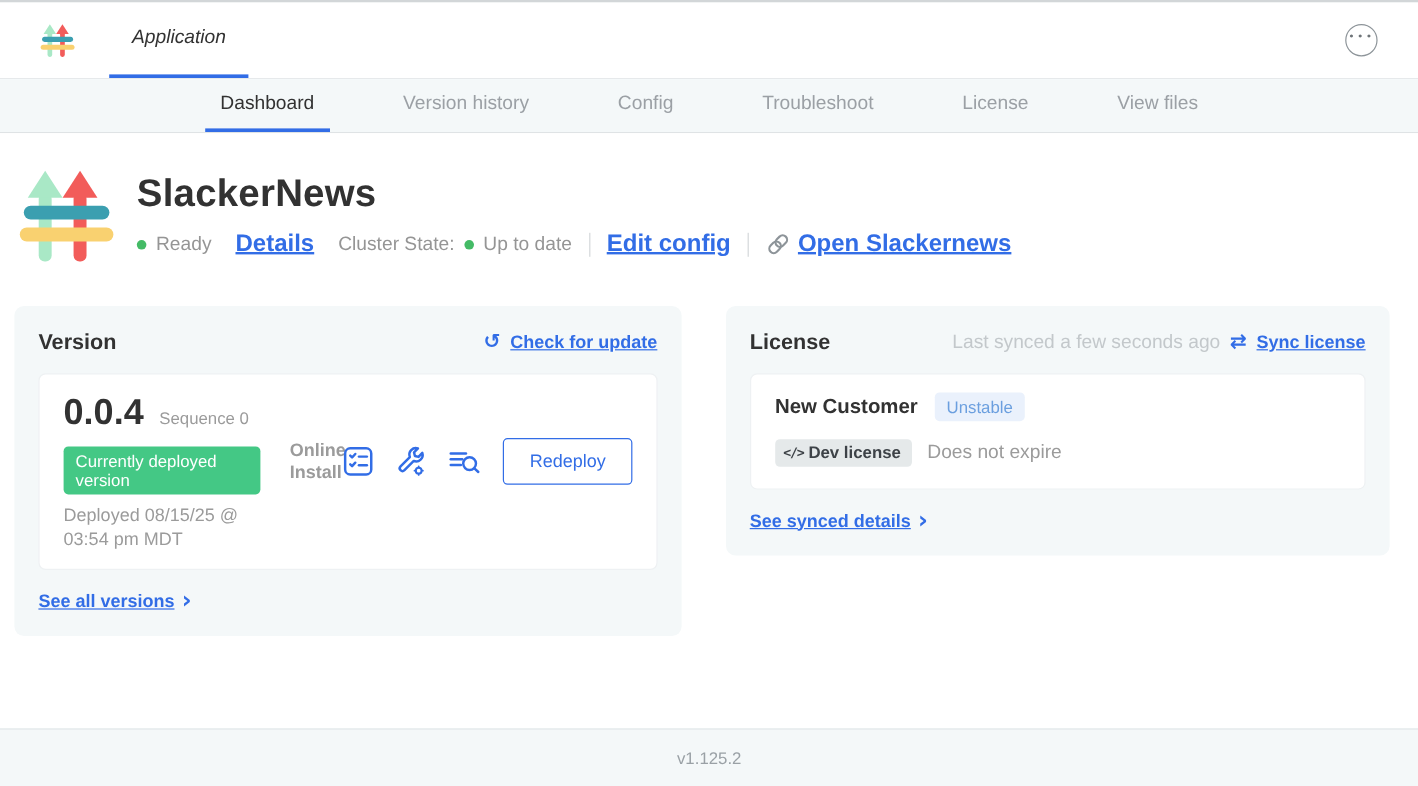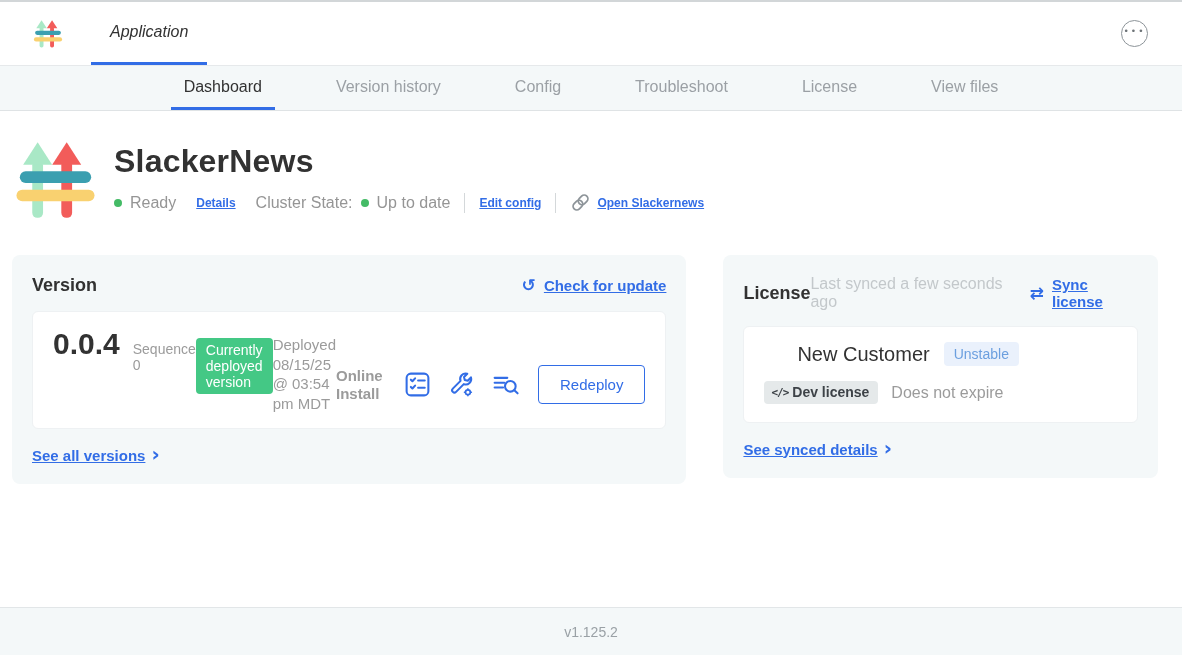--- a/index.html
+++ b/index.html
@@ -23,56 +23,56 @@
   .sub-tab.active { color:#323232; border-bottom-color:#326de6; }
 
   
   .main { flex:1; background:#fff; }
   .app-header { display:flex; margin:28px 24px 0 14px; gap:17px; }
   .app-icon-lg { width:83px; height:83px; flex-shrink:0; }
   .app-title { font-size:32px; font-weight:700; color:#323232; letter-spacing:.2px; margin-top:4px; }
   .status-row { display:flex; align-items:center; margin-top:12px; font-size:16px; color:#959595; gap:8px; }
   .dot { width:8px; height:8px; border-radius:50%; background:#44bb66; display:inline-block; flex-shrink:0; }
   a.lnk { color:#326de6; font-weight:600; text-decoration:underline; cursor:pointer; font-size:15px; }
-  .status-row a.lnk { font-size:12px;text-decoration:underline; }
+  .status-row a.lnk { font-size:20px;text-decoration:underline; }
   .vdiv { width:1px; height:20px; background:#d4d8da; margin:0 6px; }
   .gap-lg { margin-left:12px; }
 
   
   .cards { display:flex; align-items:flex-start; gap:37px; margin:33px 24px 0 12px; }
   .card { background:#f4f8f9; border-radius:8px; padding:20px; }
   .card.version { flex:1.005; }
   .card.license { flex:1; }
   .card-head { display:flex; align-items:center; margin-bottom:15px; }
   .card-title { font-size:18px; font-weight:700; color:#323232; }
   .head-right { margin-left:auto; display:flex; align-items:center; gap:8px; }
   .icon-glyph { color:#326de6; font-family:"DejaVu Sans", sans-serif; font-size:17px; line-height:1; font-weight:700; }
   .muted-light { color:#c3c8cb; font-size:16px; }
   .white-card { background:#fff; border-radius:6px; border:1px solid #eef1f3; padding:15px 20px; }
 
   
   .v-flex { display:flex; }
-  .v-left { display:flex; flex-direction:row; }
+  .v-left { display:flex; flex-direction:column; }
   .ver-line { display:flex; align-items:baseline; gap:13px; }
   .ver-num { font-size:30px; font-weight:700; color:#323232; }
   .ver-seq { font-size:14px; color:#9b9b9b; }
   .dep-badge { display:inline-block; background:#44c885; color:#fff; font-size:14px; padding:4px 10px; border-radius:4px; margin-top:11px; align-self:flex-start; }
   .dep-date { margin-top:8px; font-size:15px; color:#9b9b9b; max-width:220px; line-height:1.3; }
   .v-right { margin-left:auto; display:flex; align-items:center; gap:15px; align-self:flex-start; margin-top:38px; }
-  .install-type { width:52px; font-size:15px; font-weight:700; color:#9b9b9b; line-height:1.2; }
+  .install-type { width:52px; font-size:15px; font-weight:700; color:#9b9b9b; line-height:1.2;padding-left:24px; }
   .v-icon { width:29px; height:29px; cursor:pointer; }
   .v-icon svg { width:100%; height:100%; stroke:#326de6; fill:none; stroke-width:1.7; stroke-linecap:round; stroke-linejoin:round; }
   .redeploy-btn { background:#fff; border:1px solid #326de6; color:#326de6; font-weight:400; font-size:15px;
       padding:10px 21px; border-radius:4px; cursor:pointer; font-family:"Liberation Sans", sans-serif; margin-left:3px;}
   .card-footer-link { margin-top:17px; display:flex; align-items:center; gap:6px; }
   .chev { color:#326de6; font-size:20px; font-weight:700; font-family:"DejaVu Sans", sans-serif; line-height:1; margin-top:-2px; cursor:pointer;}
 
   
   .cust-line { display:flex; align-items:center; gap:14px; }
-  .cust-name { font-size:20px; font-weight:400; color:#323232;margin-left:33px; }
+  .cust-name { font-size:17px; font-weight:700; color:#323232; }
   .chan-badge { background:#eaf1fc; color:#6b9fdf; font-size:14px; padding:4px 10px; border-radius:4px; }
   .lic-line { display:flex; align-items:center; gap:13px; margin-top:15px; }
   .type-badge { background:#e5e9ea; color:#3d4247; font-size:14px; font-weight:700; padding:3px 9px 4px 7px; border-radius:4px; display:flex; align-items:center; gap:4px; }
   .code-glyph { font-size:11px; font-weight:700; letter-spacing:-1px; font-family:"DejaVu Sans Mono", monospace; }
   .expiry { color:#9b9b9b; font-size:16px; }
 
   
   .footer { height:48px; background:#f4f8f9; border-top:1px solid #e2e6e8; display:flex; align-items:center; justify-content:center; flex-shrink:0; }
   .footer-text { color:#9aa1a6; font-size:14px; }
 

